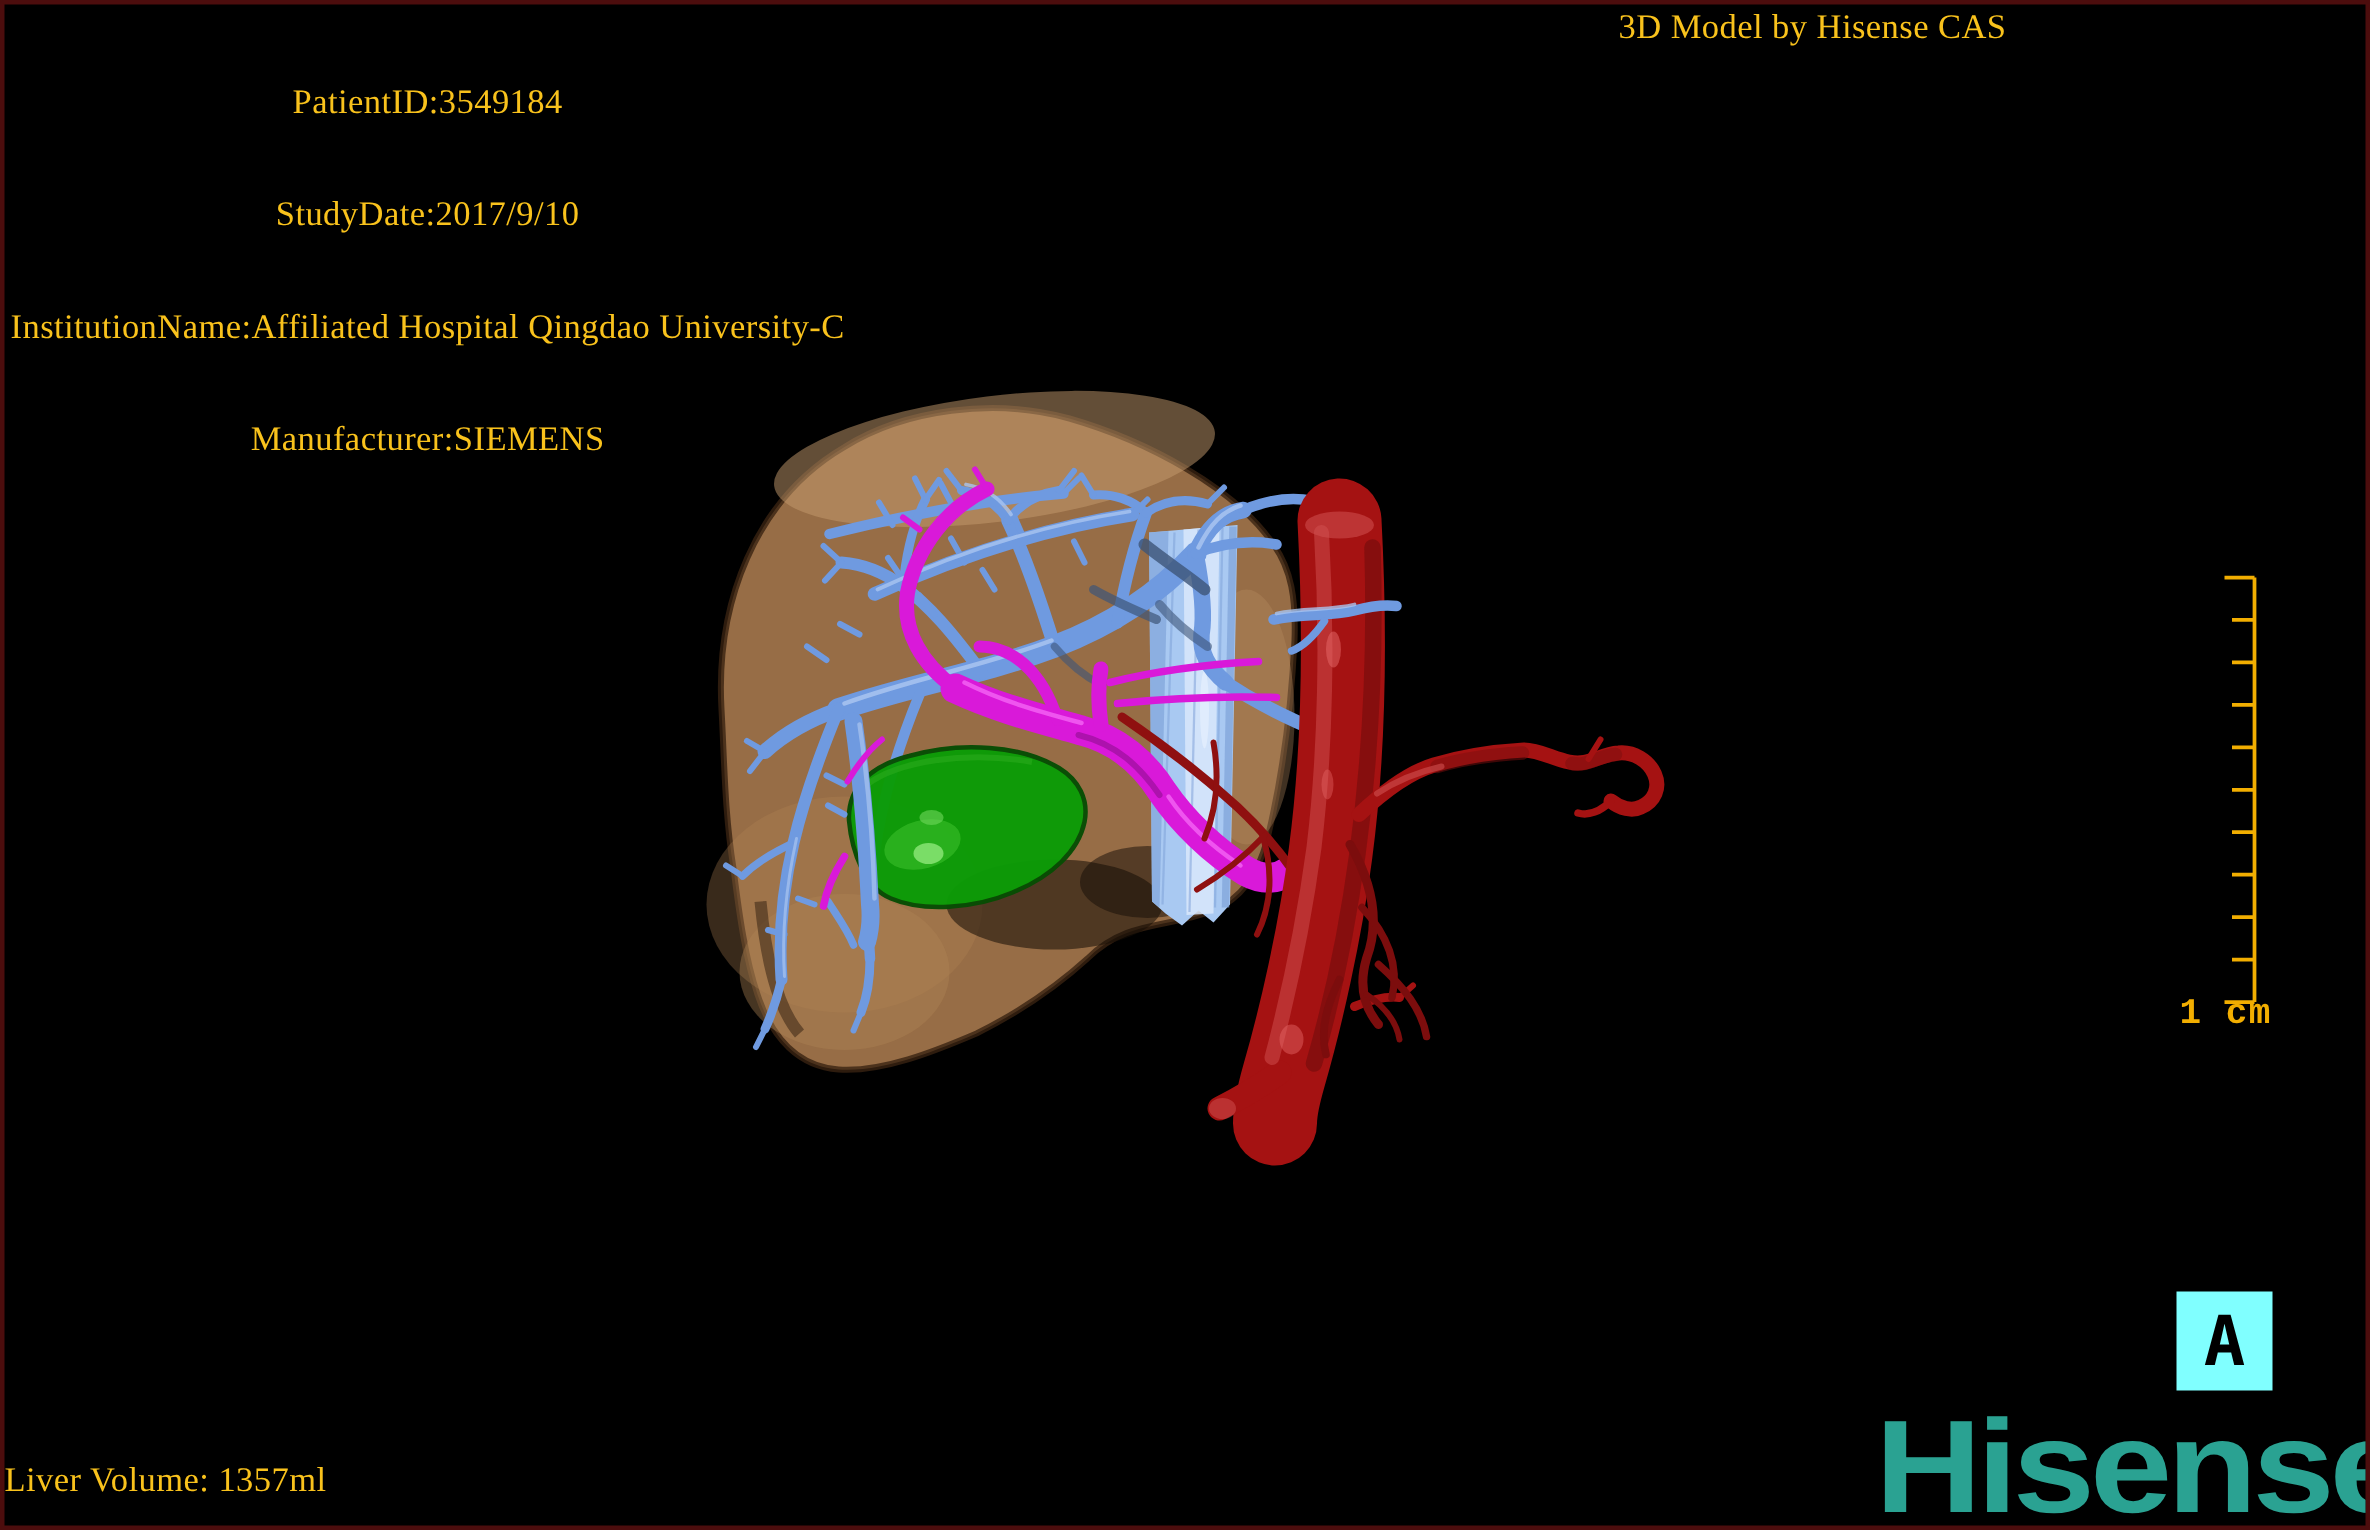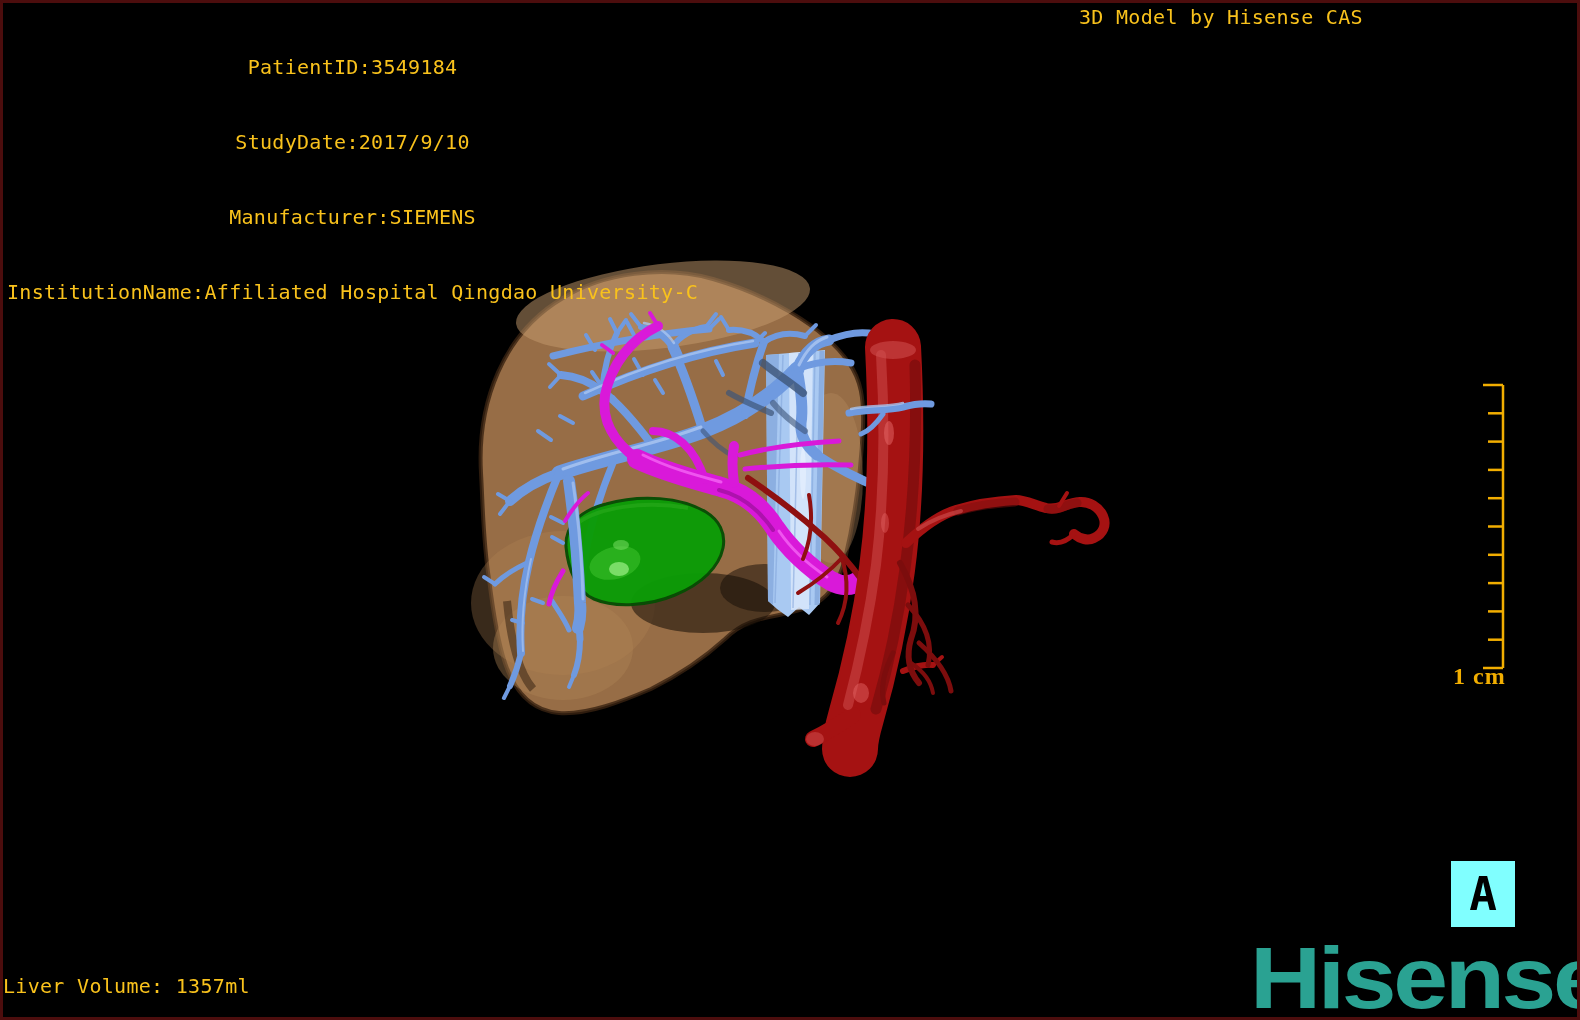--- a/index.html
+++ b/index.html
@@ -2,32 +2,32 @@
 <html><head>
 <meta charset="utf-8">
 <style>
   html,body{margin:0;padding:0;}
   body{
     width:1580px;height:1020px;position:relative;overflow:hidden;
     background:#000000;border:3px solid #4c0d0d;box-sizing:border-box;
     font-family:"DejaVu Sans Mono", monospace;
   }
   .meta{
-    position:absolute;color:#f9c21c;font-size:20px;line-height:25px;
-    letter-spacing:.3px;white-space:pre;
+    position:absolute;color:#f9c21c;font-size:23px;line-height:25px;
+    letter-spacing:.3px;white-space:pre;font-family:Liberation Serif, serif;
   }
   #top-left-meta{left:4px;top:2px;text-align:center;}
   #top-right-meta{left:1076px;top:2px;}
   #bottom-left-meta{left:0;top:971px;}
   #stage{position:absolute;left:0;top:0;width:1580px;height:1020px;}
   #stage svg{position:absolute;left:0;top:0;}
   #scalebar{position:absolute;left:1408px;top:368px;}
   #scale-label{
     position:absolute;left:1450px;top:660px;color:#f2ae00;
-    font-family:Liberation Serif, serif;font-weight:bold;font-size:24px;
+    font-family:Liberation Mono, monospace;font-weight:bold;font-size:24px;
     letter-spacing:1px;
   }
   #orientation-a{
     position:absolute;left:1448px;top:858px;width:64px;height:66px;
     background:#80ffff;color:#000;display:flex;align-items:center;justify-content:center;
     font-family:"DejaVu Sans Mono",monospace;font-weight:bold;font-size:46px;
   }
   #brand-logo{
     position:absolute;left:1247px;top:936px;color:#2aa292;
     font-family:"Liberation Sans",sans-serif;font-weight:bold;font-size:88px;
@@ -199,22 +199,22 @@
       <path stroke-width="7" d="M846,410 C866,406 884,408 900,404 C911,401 920,400 928,401"></path>
       <path stroke-width="5" d="M880,411 C873,421 866,428 858,431"></path>
       <path stroke="#a9c4f0" stroke-width="2.5" opacity="0.8" d="M848,406 C866,402 884,404 900,400"></path>
     </g>
   </svg>
 </div>
 
 <div id="top-left-meta" class="meta">
   <div>PatientID:3549184</div>
   <div>StudyDate:2017/9/10</div>
+  <div>InstitutionName:Affiliated Hospital Qingdao University-C</div>
   <div>Manufacturer:SIEMENS</div>
-  <div>InstitutionName:Affiliated Hospital Qingdao University-C</div>
 </div>
 
 <div id="top-right-meta" class="meta">3D Model by Hisense CAS</div>
 
 <div id="bottom-left-meta" class="meta">Liver Volume: 1357ml</div>
 
 <svg id="scalebar" width="110" height="310" viewBox="0 0 110 310">
   <g stroke="#f2ae00" stroke-width="2.5">
     <line x1="92" y1="14" x2="92" y2="297"></line>
     <line x1="72" y1="14" x2="92" y2="14"></line>

